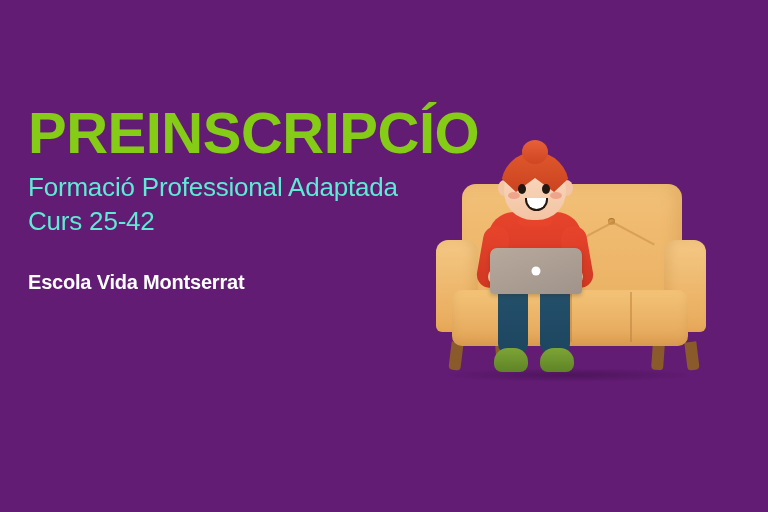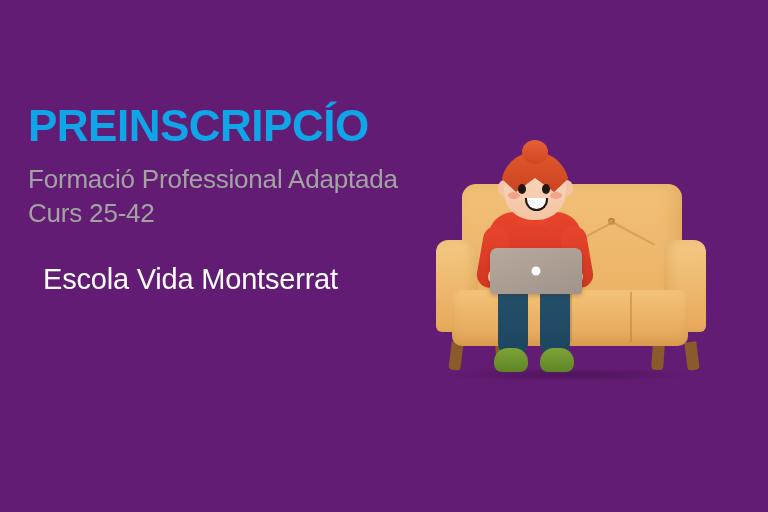--- a/index.html
+++ b/index.html
@@ -20,44 +20,44 @@
 
   
   .text-block {
     position: absolute;
     left: 28px;
     top: 104px;
     width: 430px;
     z-index: 5;
   }
   .headline {
-    font-size: 44px;
+    font-size: 58px;
     line-height: 1.0;
     font-weight: 700;
-    color: #0ea5e9;
+    color: #84cc16;
     letter-spacing: -0.5px;
-    margin: 0 0 14px 0;
+    margin: 0 0 8px 0;
     white-space: nowrap;
   }
   .subtitle {
     font-size: 26px;
     line-height: 1.32;
     font-weight: 400;
-    color: #a3a3a3;
+    color: #5eead4;
     margin: 0;
     letter-spacing: -0.2px;
   }
   .subtitle .line2 {
     display: block;
   }
   .school {
-    font-size: 29px;
-    font-weight: 400;
+    font-size: 20px;
+    font-weight: 700;
     color: #ffffff;
-    margin: 32px 0 0 15px;
+    margin: 32px 0 0 0;
     letter-spacing: -0.2px;
   }
 
   
   .illustration {
     position: absolute;
     left: 424px;
     top: 140px;
     width: 290px;
     height: 260px;

